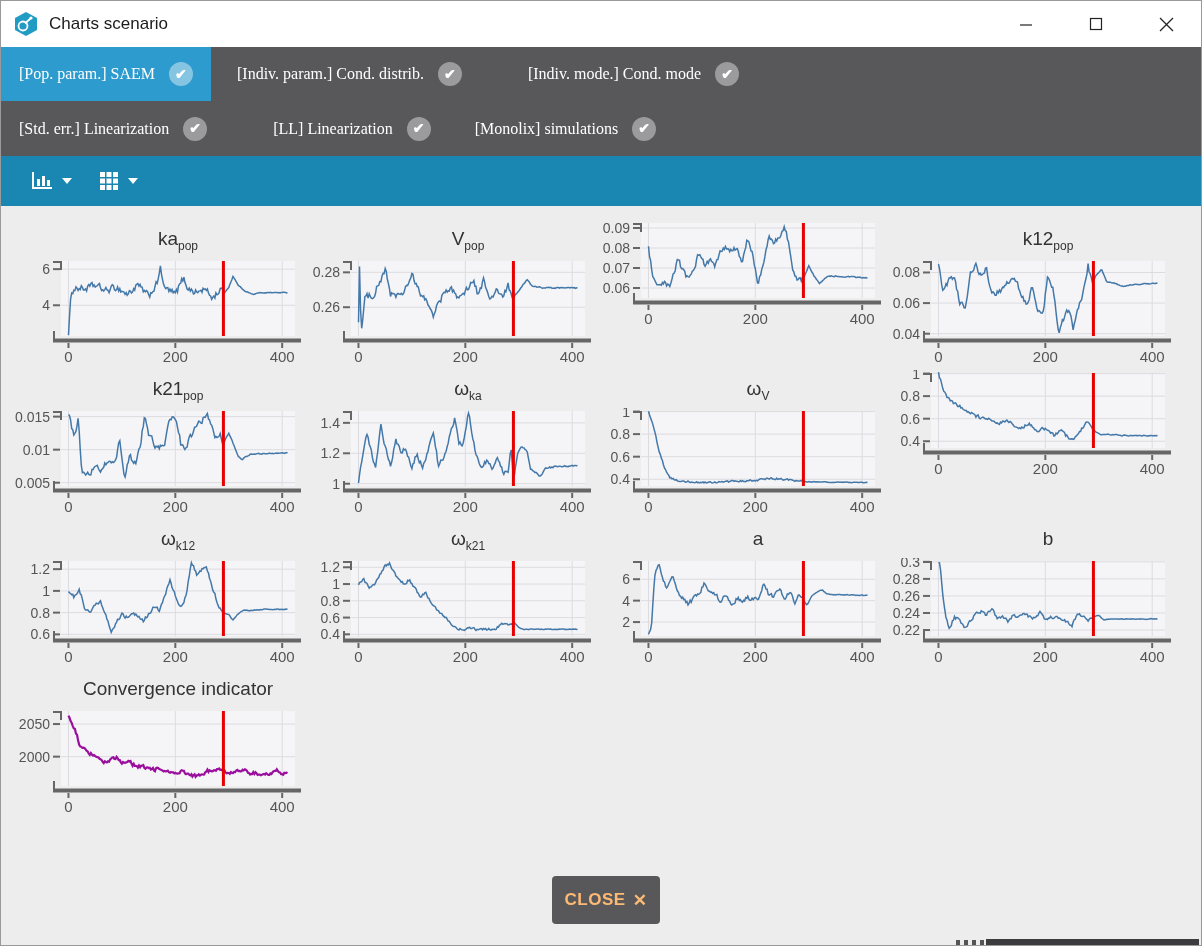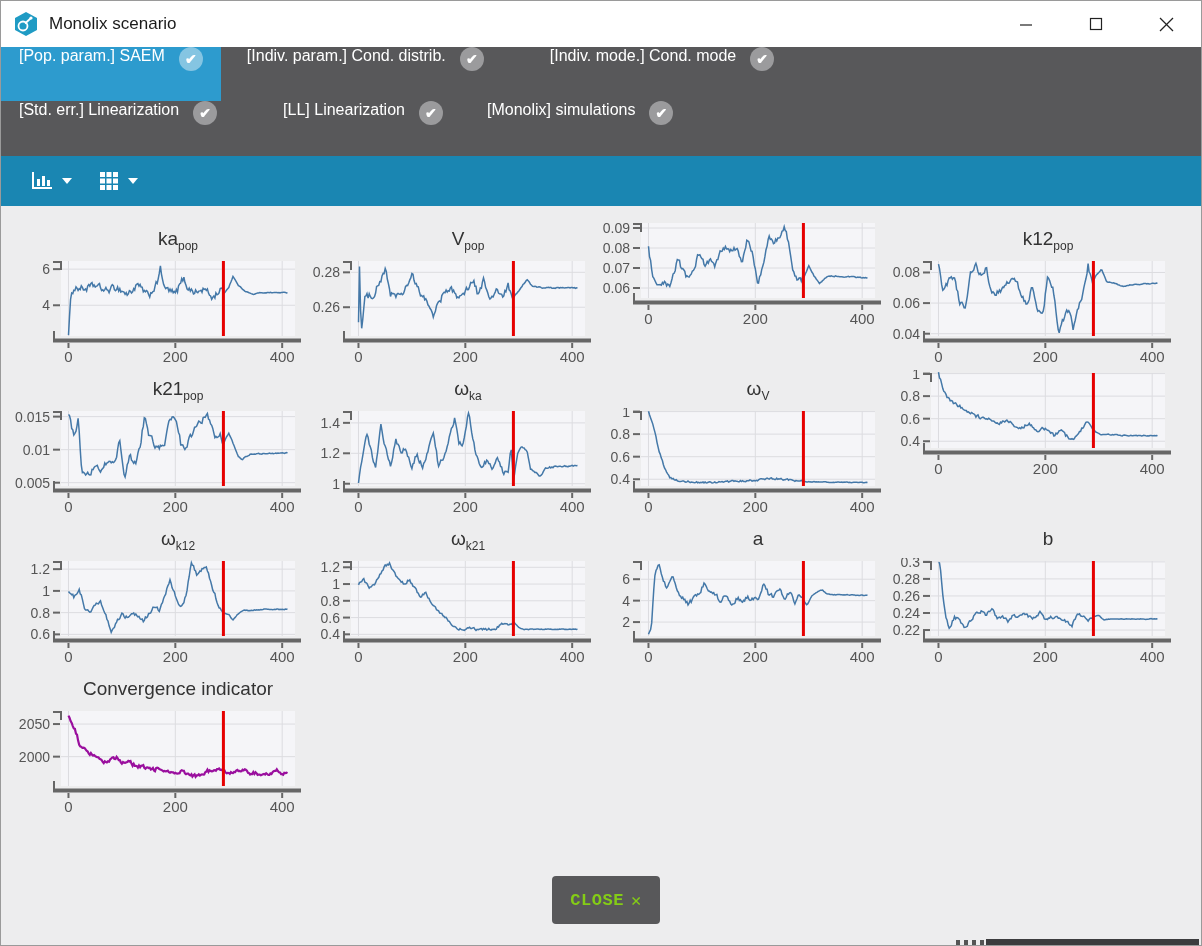--- a/index.html
+++ b/index.html
@@ -14,21 +14,21 @@
     padding-left: 12px; position: relative;
   }
   .app-icon { width: 26px; height: 26px; margin-right: 10px; }
   .titlebar-title { font-size: 17px; color: #1b1b1b; }
   .win-controls { position: absolute; right: 0; top: 0; height: 46px; display: flex; }
   .win-btn { width: 70px; height: 46px; display: flex; align-items: center; justify-content: center; cursor: pointer; }
   
   .tabbar { background: #58585a; height: 109px; }
   .tab-row { display: flex; align-items: stretch; height: 54px; }
   .tab-row.second { height: 55px; }
-  .tab { display: flex; color: #ffffff; font-size: 16px; padding: 0 18px; cursor: pointer; white-space: nowrap; }
+  .tab { display: flex; align-items: center; color: #ffffff; font-size: 16px; padding: 0 18px; cursor: pointer; white-space: nowrap; font-family: Liberation Serif, serif; }
   .tab .tab-label { margin-right: 14px; }
   .tab.active { background: #2d9bce; }
   .tab-badge {
     width: 24px; height: 24px; border-radius: 50%; background: #9b9b9d;
     color: #ffffff; font-size: 14px; font-weight: bold;
     display: flex; align-items: center; justify-content: center;
   }
   .tab.active .tab-badge { background: rgba(255,255,255,0.42); }
   .tab-gap-a { width: 8px; } .tab-gap-b { width: 30px; }
   
@@ -40,23 +40,23 @@
   #charts-grid { display: grid; grid-template-columns: repeat(4, 290px); }
   .chart-cell { width: 290px; height: 150px; }
   .chart-title {
     margin-left: 50px; width: 234px; height: 38px; text-align: center;
     font-size: 19px; color: #333333; padding-top: 8px;
   }
   .chart-title sub { font-size: 12px; }
   
   .close-row { display: flex; justify-content: center; margin-top: 56px; }
   .close-btn {
-    background: #58585a; color: #84cc16; border: none; border-radius: 4px;
+    background: #58585a; color: #fdba74; border: none; border-radius: 4px;
     width: 108px; height: 48px; font-size: 17px; font-weight: bold;
-    font-family: Liberation Mono, monospace; letter-spacing: 0.5px; cursor: pointer;
+    font-family: Liberation Sans, sans-serif; letter-spacing: 0.5px; cursor: pointer;
     display: flex; align-items: center; justify-content: center; gap: 7px;
   }
   
   .bottom-strip { position: absolute; bottom: 0; left: 985px; right: 2px; height: 6px; background: #3c3c3e; }
   .bottom-strip-dashes {
     position: absolute; bottom: 0; left: 955px; width: 30px; height: 5px;
     background: repeating-linear-gradient(90deg, #555 0 4px, transparent 4px 8px);
   }
 </style>
 </head>
@@ -64,21 +64,21 @@
 
 <div class="window">
 
   <div class="titlebar">
     <svg class="app-icon" viewBox="0 0 26 26">
       <polygon points="13,1 24,7 24,19 13,25 2,19 2,7" fill="#1f9bc4"></polygon>
       <circle cx="10" cy="15" r="4.5" fill="none" stroke="#ffffff" stroke-width="1.8"></circle>
       <line x1="12" y1="12.5" x2="18" y2="7" stroke="#ffffff" stroke-width="1.8"></line>
       <circle cx="18" cy="7" r="1.6" fill="#ffffff"></circle>
     </svg>
-    <span class="titlebar-title">Monolix scenario</span>
+    <span class="titlebar-title">Charts scenario</span>
     <div class="win-controls">
       <div class="win-btn">
         <svg width="14" height="14" viewBox="0 0 14 14">
             <line x1="1" y1="8" x2="13" y2="8" stroke="#222" stroke-width="1.2"></line>
           </svg>
       </div>
       <div class="win-btn">
         <svg width="14" height="14" viewBox="0 0 14 14">
             <rect x="1.5" y="1.5" width="11" height="11" fill="none" stroke="#222" stroke-width="1.2"></rect>
           </svg>

